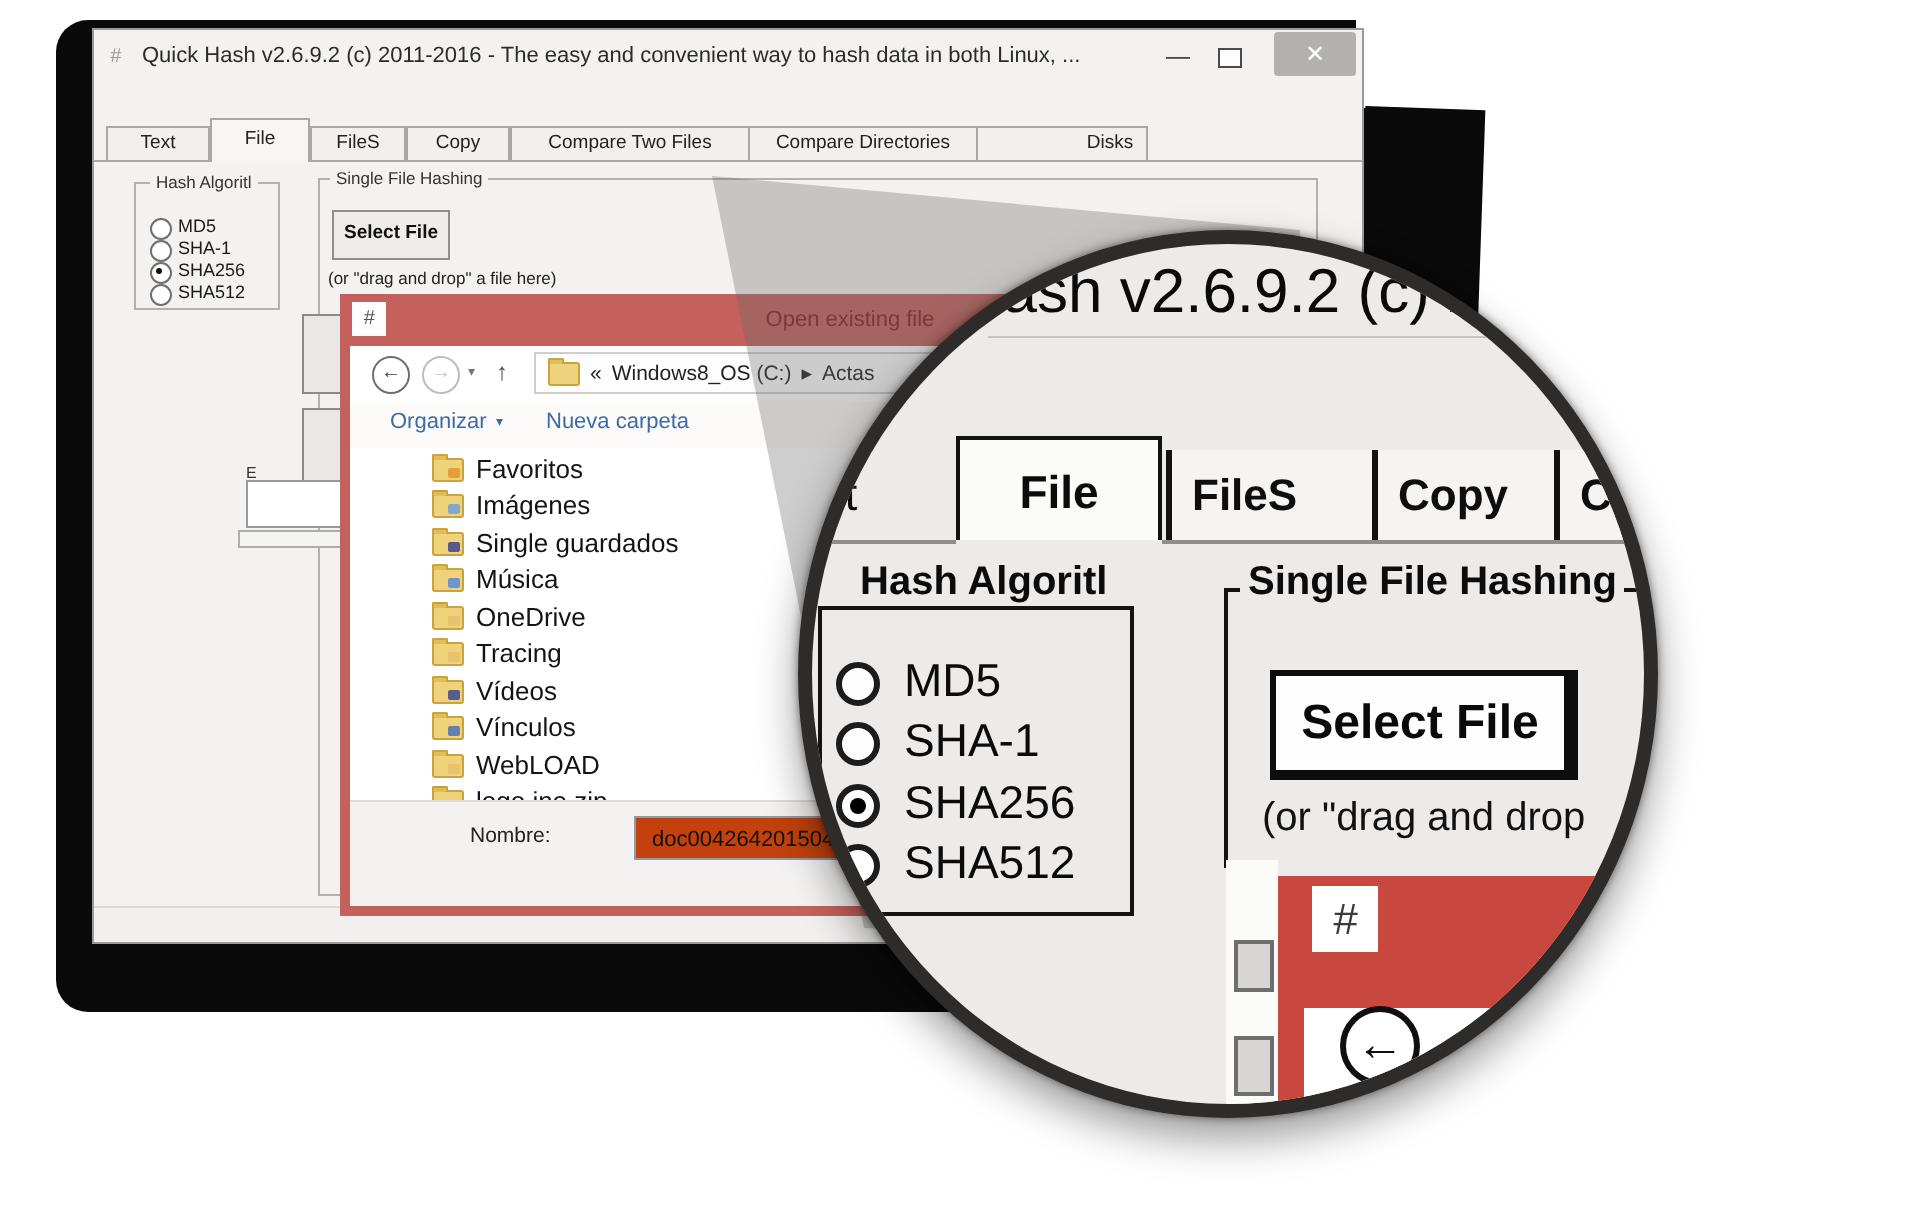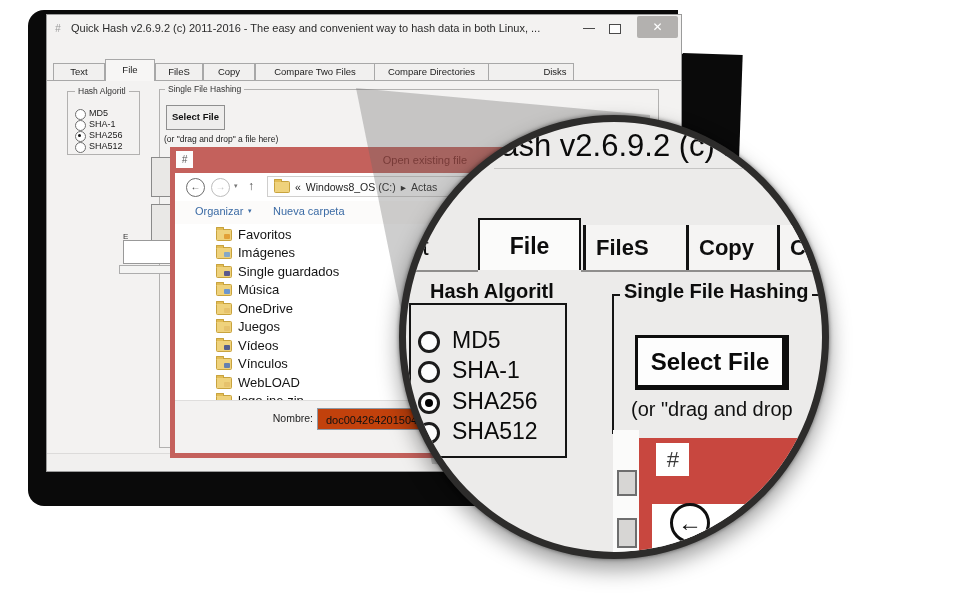--- a/index.html
+++ b/index.html
@@ -52,21 +52,21 @@
   .toolrow{left:0;top:28px;width:500px;height:23px;background:#fcfbfa;border-bottom:1px solid #e9e8e7;}
   .tool{font-size:11px;color:#3b6ba5;white-space:nowrap;}
   .ficon{width:14px;height:10px;background:#efd27c;border:1px solid #c8a33e;border-radius:1.5px;position:relative;}
   .ficon:before{content:"";position:absolute;left:-1px;top:-3px;width:6px;height:2px;background:#e3bd55;
                 border:1px solid #c8a33e;border-bottom:none;border-radius:1px 1px 0 0;}
   .ficon .ov{position:absolute;right:1px;bottom:1px;width:6px;height:5px;border-radius:1px;opacity:.9;}
   .list{left:0;top:51px;width:500px;height:178px;background:#fff;overflow:hidden;}
   .frow{left:0;width:500px;height:17px;display:flex;align-items:center;gap:6px;padding-left:41px;box-sizing:border-box;}
   .frow span.nm{font-size:13px;color:#141414;white-space:nowrap;}
   .footer{left:0;top:227px;width:500px;height:53px;background:#f3f2f1;border-top:1px solid #dfdedd;}
-  .nlabel{left:60px;top:11px;width:78px;text-align:right;font-size:10.5px;color:#222;}
+  .nlabel{left:60px;top:11px;width:78px;font-size:10.5px;color:#222;}
   .ninput{left:142px;top:7px;width:146px;height:22px;background:#c2410c;border:1px solid #8e9aa6;
           font-size:11px;color:#111;line-height:22px;padding:0 8px;box-sizing:border-box;
           white-space:nowrap;overflow:hidden;}
   
   .beam{left:300px;top:85px;width:360px;height:385px;background:rgba(105,105,105,.33);z-index:5;
         clip-path:polygon(56px 3px,350px 30px,350px 385px,132px 379px);}
   
   .mag{left:399px;top:115px;width:430px;height:444px;box-sizing:border-box;border:7px solid #2d2c2b;
        border-radius:50%;background:#ecebea;overflow:hidden;z-index:6;
        box-shadow:0 10px 22px rgba(0,0,0,.4),0 0 4px rgba(0,0,0,.5);}
@@ -202,21 +202,21 @@
       <div class="abs frow" style="top:76px;">
           <span class="ficon">
             <span class="ov" style="background:#e4c06a"></span>
           </span>
           <span class="nm">OneDrive</span>
         </div>
       <div class="abs frow" style="top:94px;">
           <span class="ficon">
             <span class="ov" style="background:#e4c06a"></span>
           </span>
-          <span class="nm">Juegos</span>
+          <span class="nm">Tracing</span>
         </div>
       <div class="abs frow" style="top:113px;">
           <span class="ficon">
             <span class="ov" style="background:#44518f"></span>
           </span>
           <span class="nm">Vídeos</span>
         </div>
       <div class="abs frow" style="top:131px;">
           <span class="ficon">
             <span class="ov" style="background:#5577b5"></span>

